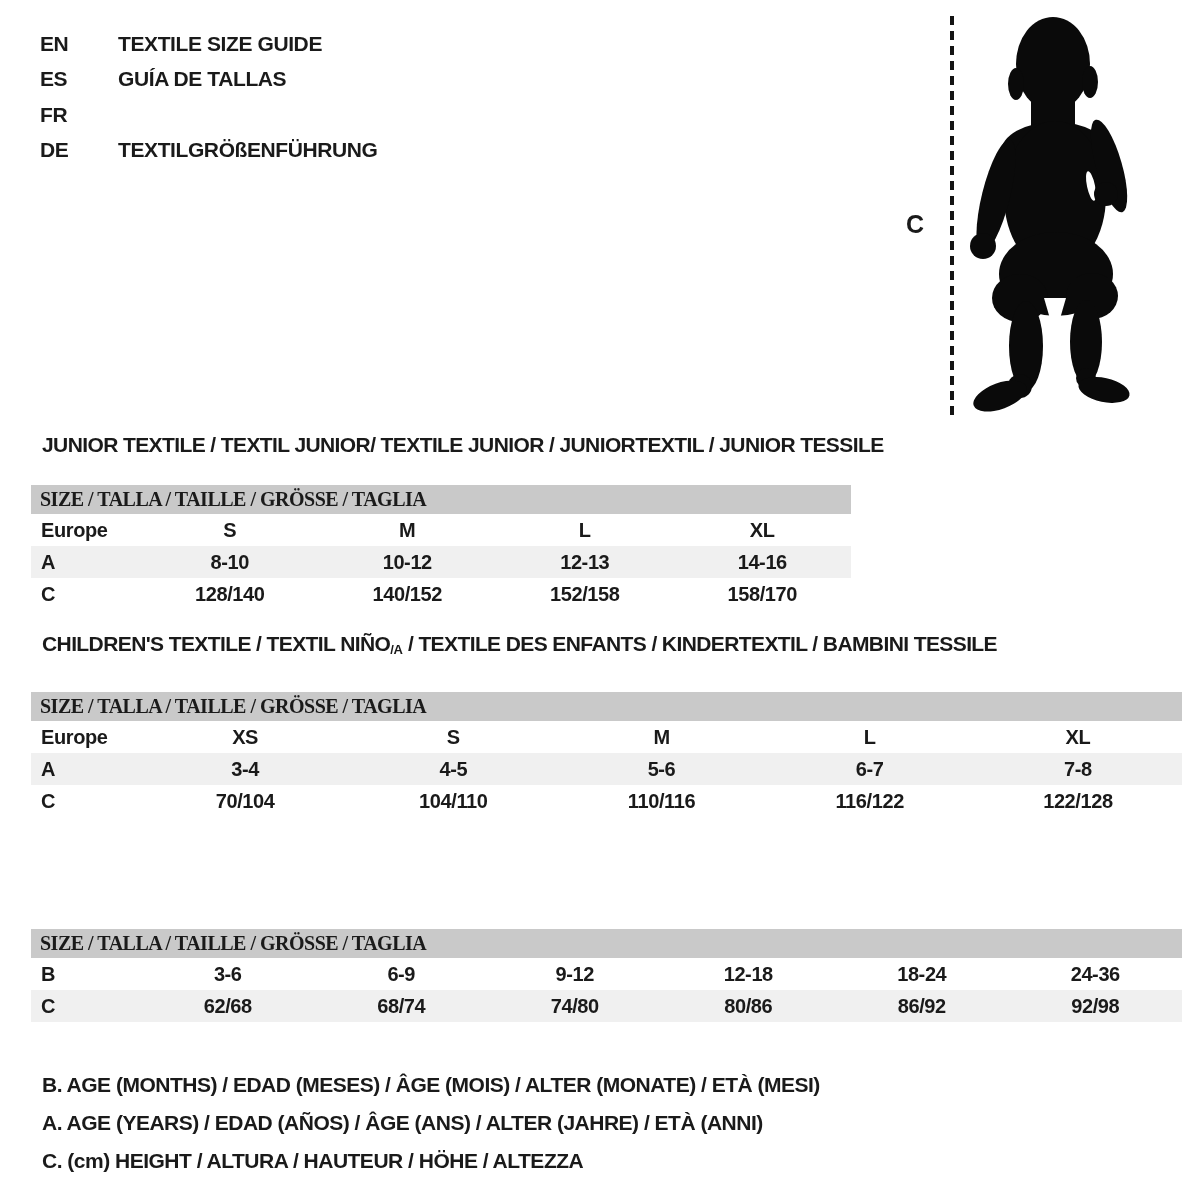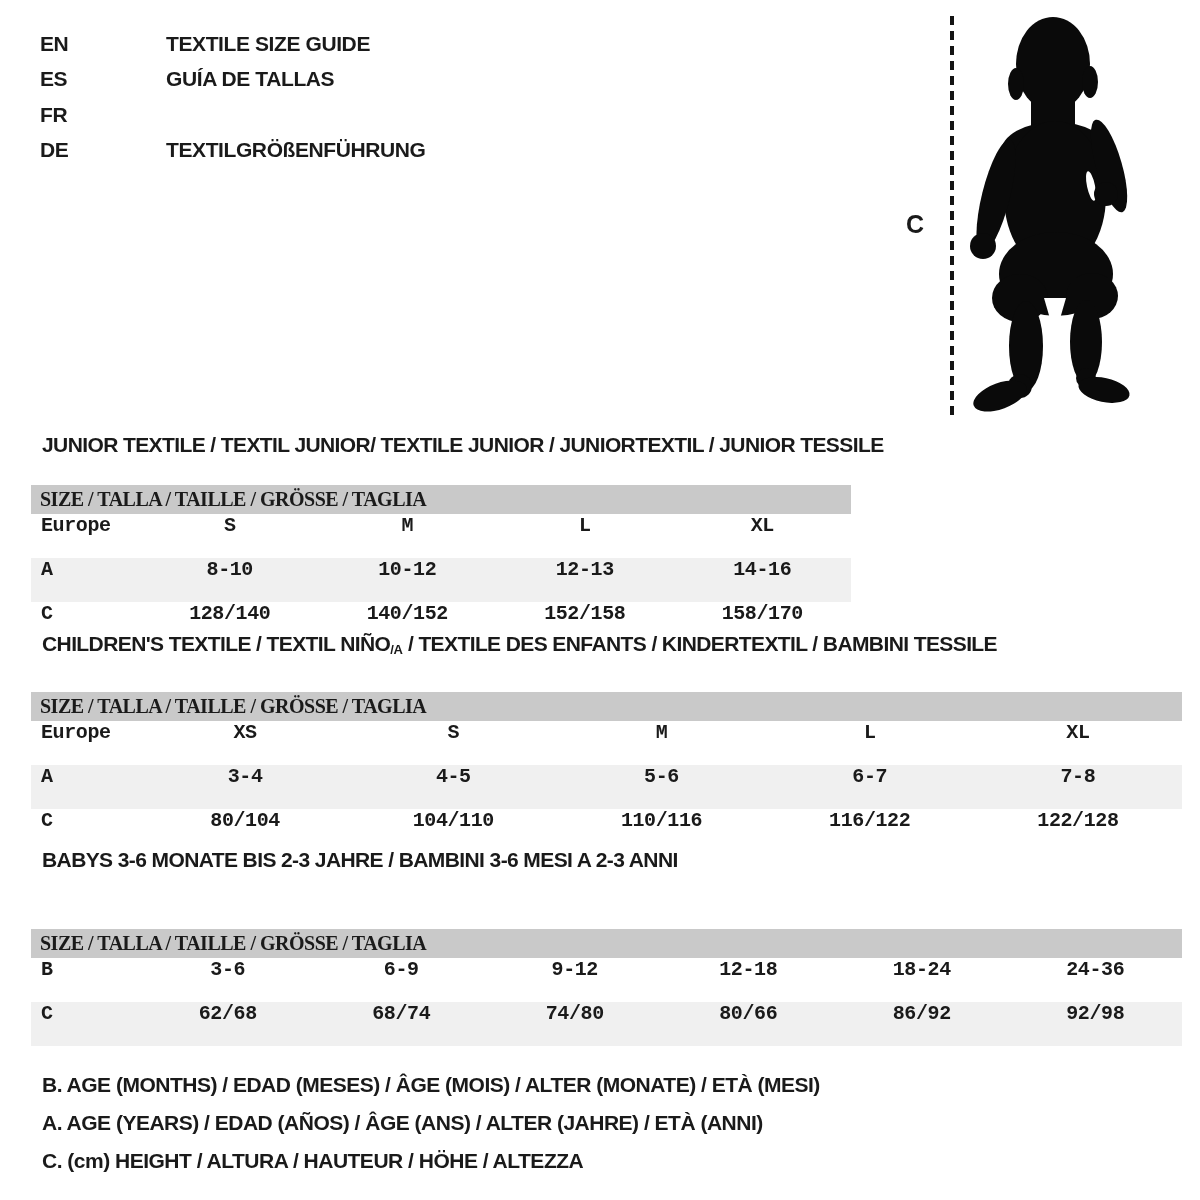--- a/index.html
+++ b/index.html
@@ -7,21 +7,21 @@
   body {
     background:#ffffff;
     color:#1a1a1a;
     font-family:"Liberation Sans", sans-serif;
     font-weight:bold;
   }
   .canvas { position:relative; width:1200px; height:1200px; background:#fff; overflow:hidden; }
 
   
   .lang-list { position:absolute; left:40px; top:26px; }
-  .lang-row { display:flex; height:35.5px; align-items:center; font-size:21px; letter-spacing:-0.4px;gap:48px; }
+  .lang-row { display:flex; height:35.5px; align-items:center; font-size:21px; letter-spacing:-0.4px; }
   .lang-code { width:78px; }
   .lang-label { white-space:nowrap; }
 
   
   .dash-line { position:absolute; left:950px; top:16px; width:4px; height:402px;
     background:repeating-linear-gradient(180deg,#141414 0 9px,transparent 9px 15px); }
   .measure-label { position:absolute; left:906px; top:210px; font-size:25px; }
   .silhouette { position:absolute; left:968px; top:16px; width:172px; height:400px; }
 
   
@@ -31,21 +31,21 @@
   .t-babies { top:841px; line-height:37px; }
   .sub-small { font-size:13px; position:relative; top:3px; letter-spacing:-0.3px; }
 
   
   .sg-table { position:absolute; left:31px; }
   .tbl-junior   { top:485px; width:820px; }
   .tbl-children { top:692px; width:1151px; }
   .tbl-babies   { top:929px; width:1151px; }
   .thead { height:29px; background:#c9c9c9; display:flex; align-items:center;
     padding-left:9px; font-size:20px; letter-spacing:-0.5px;font-family:Liberation Serif, serif; }
-  .trow { display:flex; height:44px; font-size:20px; letter-spacing:-0.4px;font-family:Liberation Mono, monospace; }
+  .trow { display:flex; height:32px; align-items:center; font-size:20px; letter-spacing:-0.4px; }
   .trow.striped { background:#f0f0f0; }
   .tlabel { width:110px; padding-left:10px; }
   .tcell { flex:1; text-align:center; }
 
   
   .legend { position:absolute; left:42px; top:1066px; font-size:21px; letter-spacing:-0.5px; line-height:38px; }
   .legend div { white-space:nowrap; }
 </style>
 </head>
 <body>
@@ -142,48 +142,47 @@
     <div class="trow striped">
       <span class="tlabel">A</span>
       <span class="tcell">3-4</span>
       <span class="tcell">4-5</span>
       <span class="tcell">5-6</span>
       <span class="tcell">6-7</span>
       <span class="tcell">7-8</span>
     </div>
     <div class="trow">
       <span class="tlabel">C</span>
-      <span class="tcell">80/104</span>
+      <span class="tcell">70/104</span>
       <span class="tcell">104/110</span>
       <span class="tcell">110/116</span>
       <span class="tcell">116/122</span>
       <span class="tcell">122/128</span>
     </div>
   </div>
 
   <h2 class="sec-title t-babies">
-    <div>BABYS 3-6 MONATE BIS 2-3 JAHRE / BAMBINI 3-6 MESI A 2-3 ANNI</div>
   </h2>
   <div class="sg-table tbl-babies">
     <div class="thead">SIZE / TALLA / TAILLE / GRÖSSE / TAGLIA</div>
     <div class="trow">
       <span class="tlabel">B</span>
       <span class="tcell">3-6</span>
       <span class="tcell">6-9</span>
       <span class="tcell">9-12</span>
       <span class="tcell">12-18</span>
       <span class="tcell">18-24</span>
       <span class="tcell">24-36</span>
     </div>
     <div class="trow striped">
       <span class="tlabel">C</span>
       <span class="tcell">62/68</span>
       <span class="tcell">68/74</span>
       <span class="tcell">74/80</span>
-      <span class="tcell">80/66</span>
+      <span class="tcell">80/86</span>
       <span class="tcell">86/92</span>
       <span class="tcell">92/98</span>
     </div>
   </div>
 
   <div class="legend">
     <div>B. AGE (MONTHS) / EDAD (MESES) / ÂGE (MOIS) / ALTER (MONATE) / ETÀ (MESI)</div>
     <div>A. AGE (YEARS) / EDAD (AÑOS) / ÂGE (ANS) / ALTER (JAHRE) / ETÀ (ANNI)</div>
     <div>C. (cm) HEIGHT / ALTURA / HAUTEUR / HÖHE / ALTEZZA</div>
   </div>

